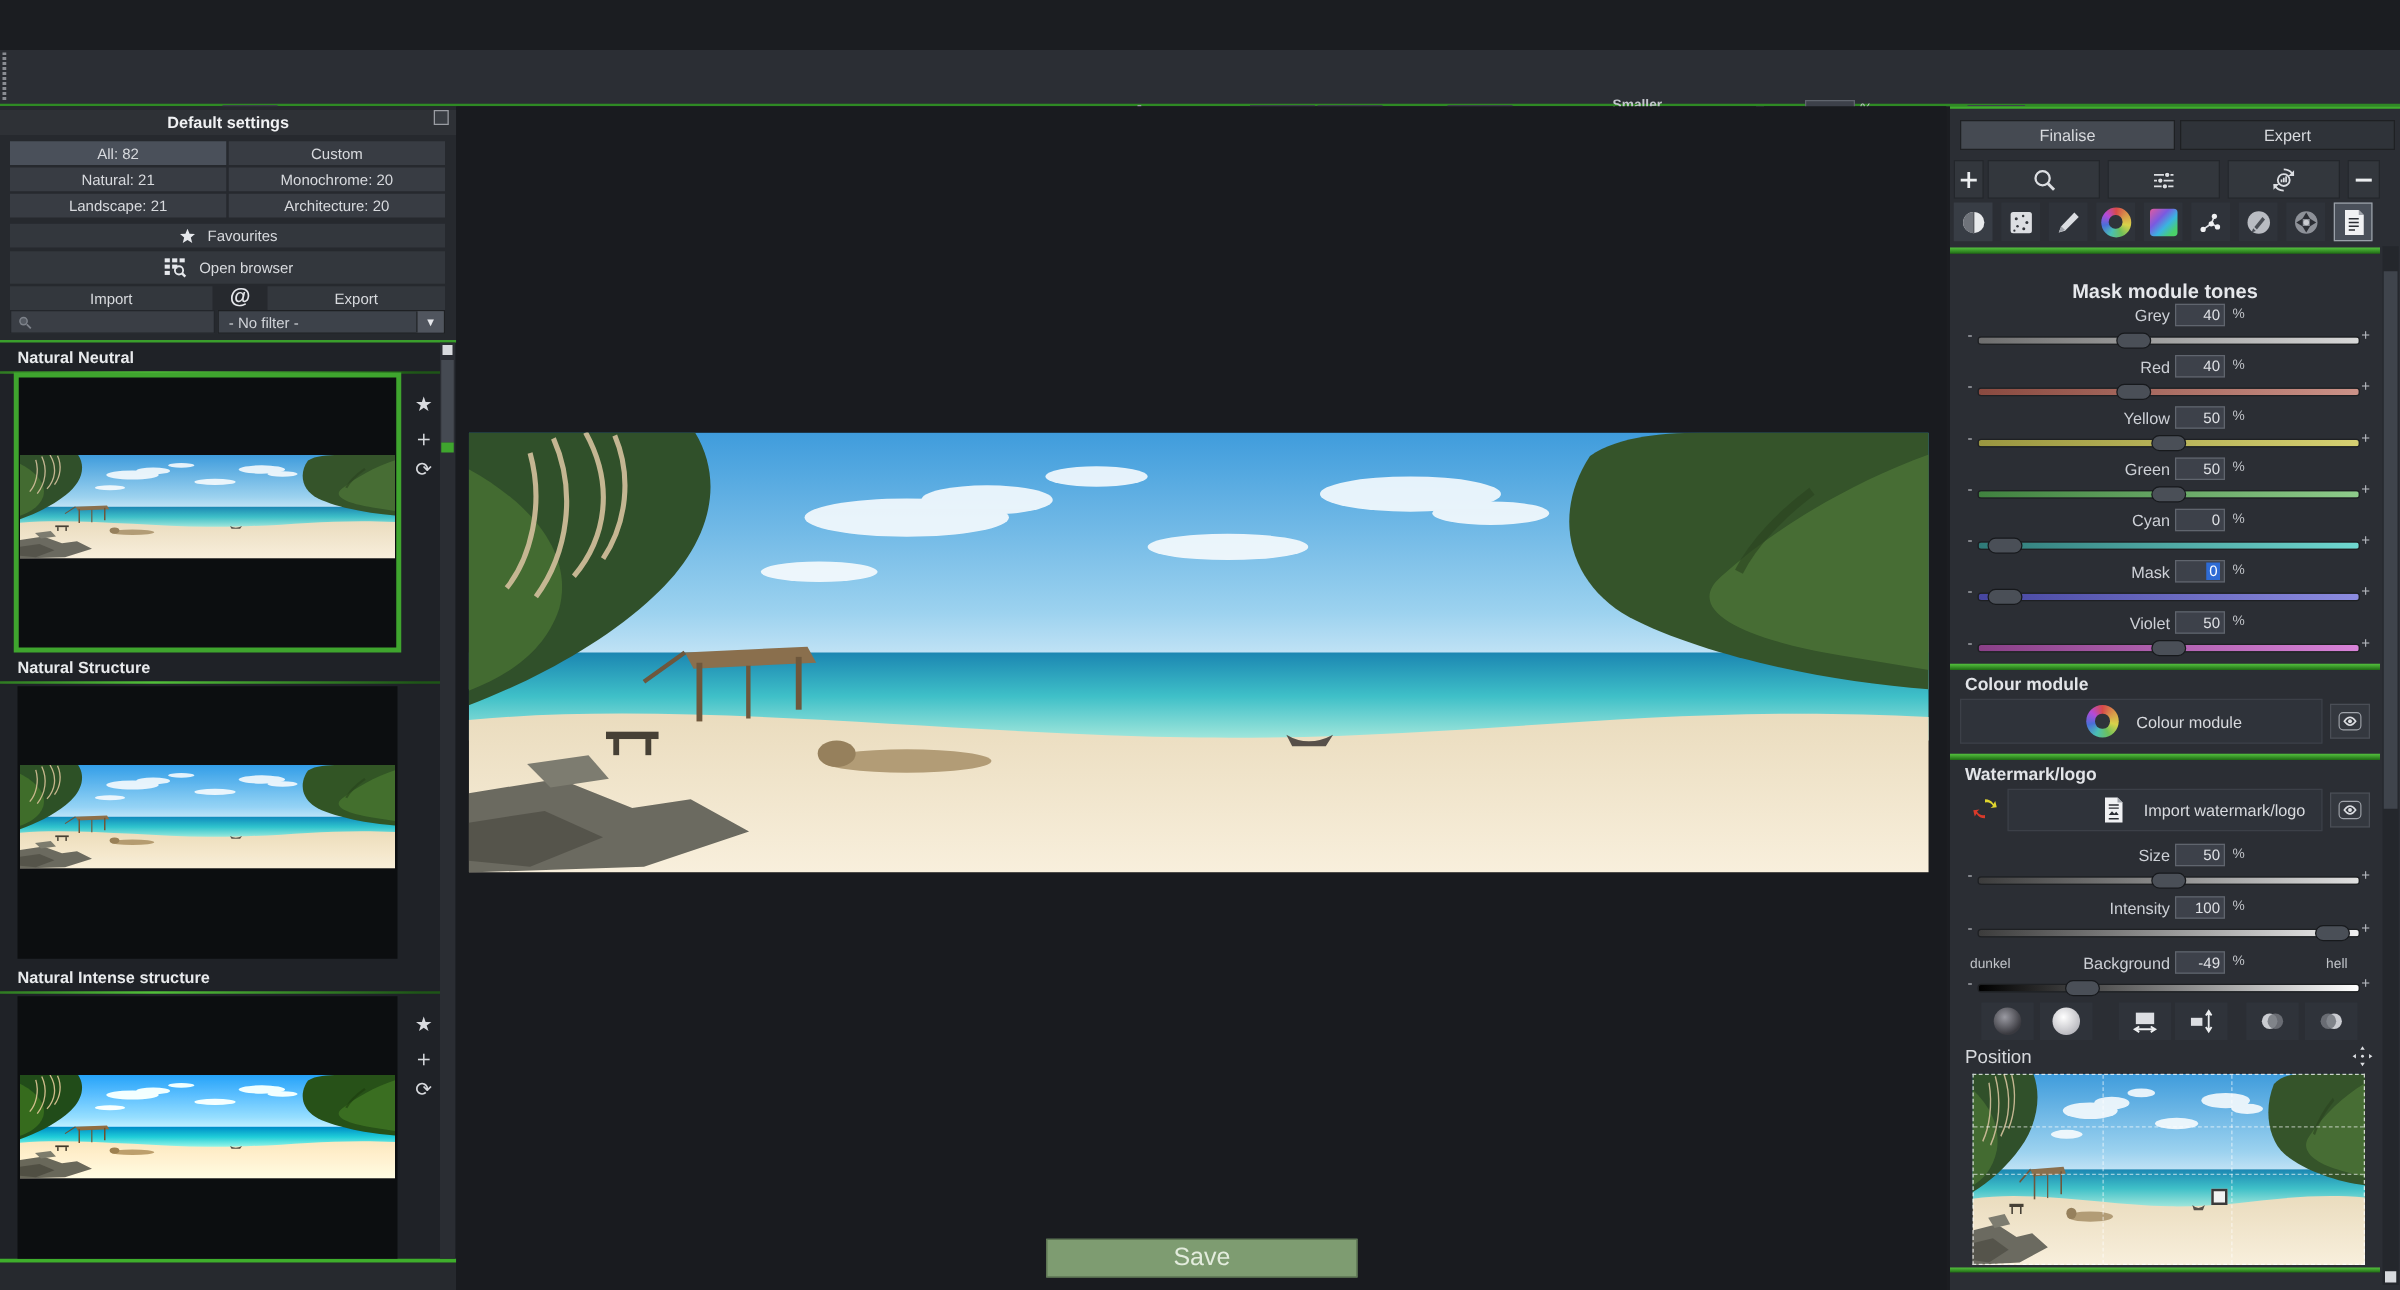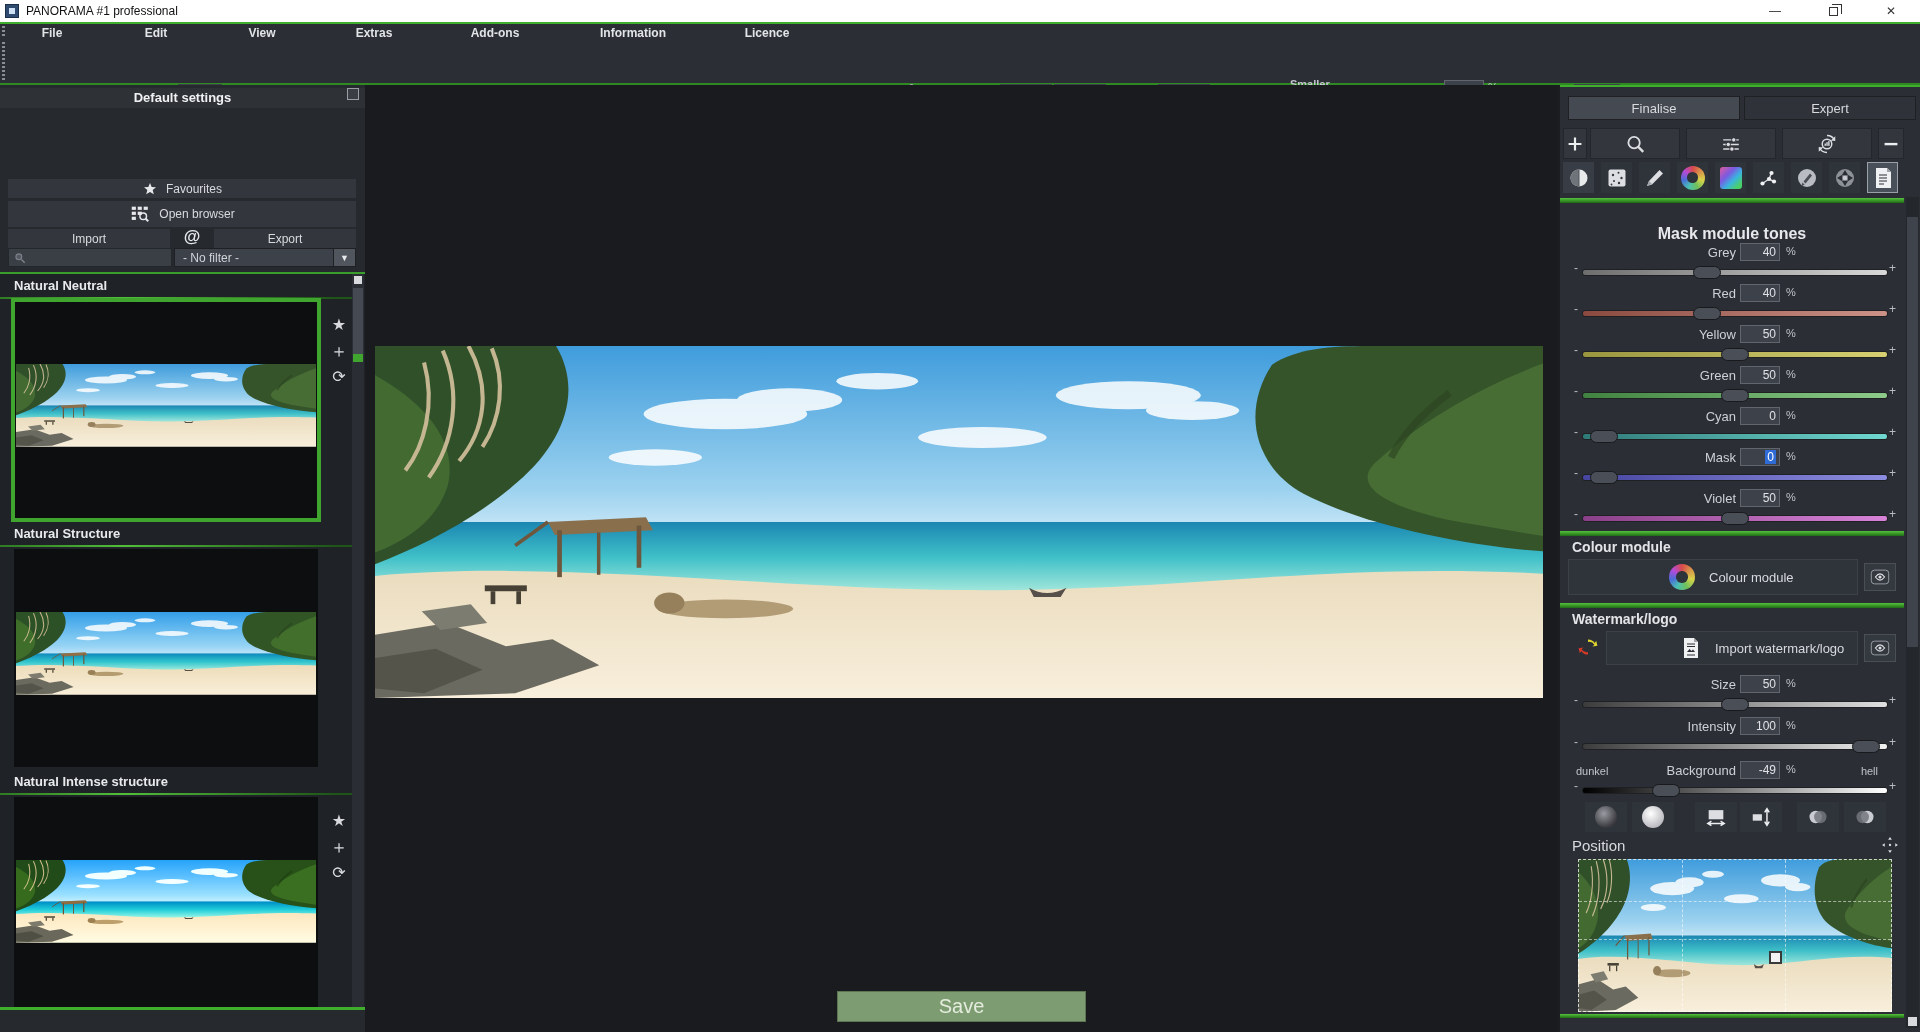--- a/index.html
+++ b/index.html
@@ -127,44 +127,21 @@
   .vign-d{border-radius:50%;background:radial-gradient(circle at 40% 35%,#9a9aa2,#3a3a40 70%);}
   .vign-l{border-radius:50%;background:radial-gradient(circle at 40% 35%,#ffffff,#b8b8be 75%);}
   .beachwrap{position:absolute;inset:0;}
   .beachwrap svg{display:block;width:100%;height:100%;}
 </style>
 </head>
 <body>
 
 <div class="app">
 
-  <div class="titlebar">
-    <span class="appicon"></span>
-    <span class="wtitle">PANORAMA #1 professional</span>
-    <div class="wincontrols">
-      <div class="wbtn">—</div>
-      <div class="wbtn">
-          <span class="restore-glyph"></span>
-        </div>
-      <div class="wbtn">✕</div>
-    </div>
-  </div>
-
-  <div class="menubar">
-    <div class="lefthandle"></div>
-    <div id="menu-items">
-        <span class="mitem" style="left:52px">File</span>
-        <span class="mitem" style="left:156px">Edit</span>
-        <span class="mitem" style="left:262px">View</span>
-        <span class="mitem" style="left:374px">Extras</span>
-        <span class="mitem" style="left:495px">Add-ons</span>
-        <span class="mitem" style="left:633px">Information</span>
-        <span class="mitem" style="left:767px">Licence</span>
-      </div>
-  </div>
+
 
   <div class="toolbar">
     <div class="lefthandle"></div>
     <div id="toolbar-items">
         <span class="ticn" style="left:14px">
           <svg viewBox="0 0 24 24">
             <path d="M6 2h8l5 5v15H6z" fill="#e2e4e8"></path>
             <path d="M14 2l5 5h-5z" fill="#9fa3aa"></path>
           </svg>
         </span>
@@ -387,20 +364,28 @@
     </div>
     <span class="tlabel" style="left:1404px;top:42px;font-size:13px;color:#d8dade;">Zoom</span>
     <div class="zoombox" style="left:1444px;top:40px;">63</div>
     <span class="tlabel" style="left:1488px;top:41px;">%</span>
     <span class="tlabel" style="left:1500px;top:46px;">Larger</span>
   </div>
 
   <div class="leftpanel">
     <div class="lp-header">Default settings</div>
     <div class="lp-hicon"></div>
+    <div class="catgrid" id="cat-grid">
+        <div class="catbtn sel">All: 82</div>
+        <div class="catbtn">Custom</div>
+        <div class="catbtn">Natural: 21</div>
+        <div class="catbtn">Monochrome: 20</div>
+        <div class="catbtn">Landscape: 21</div>
+        <div class="catbtn">Architecture: 20</div>
+      </div>
     <div class="widebtn" style="top:94px;height:19px;">
       <svg viewBox="0 0 24 24">
           <path d="M12 3l2.5 6 6.5.4-5 4.2 1.7 6.4L12 16.4 6.3 20l1.7-6.4-5-4.2 6.5-.4z" fill="#e6e8ec"></path>
         </svg>
       <span>Favourites</span>
     </div>
     <div class="widebtn" style="top:116px;height:26px;">
       <svg viewBox="0 0 24 24" style="width:22px;height:22px;">
         <g fill="#e6e8ec">
             <rect x="3" y="4" width="4.5" height="3.5"></rect>

